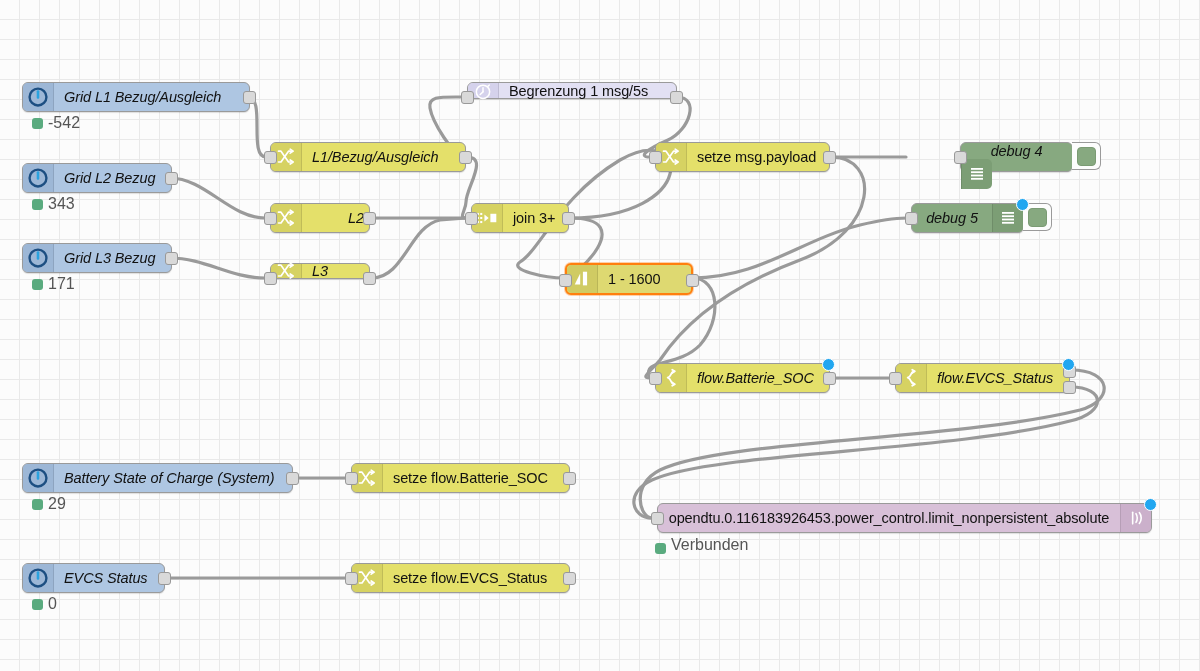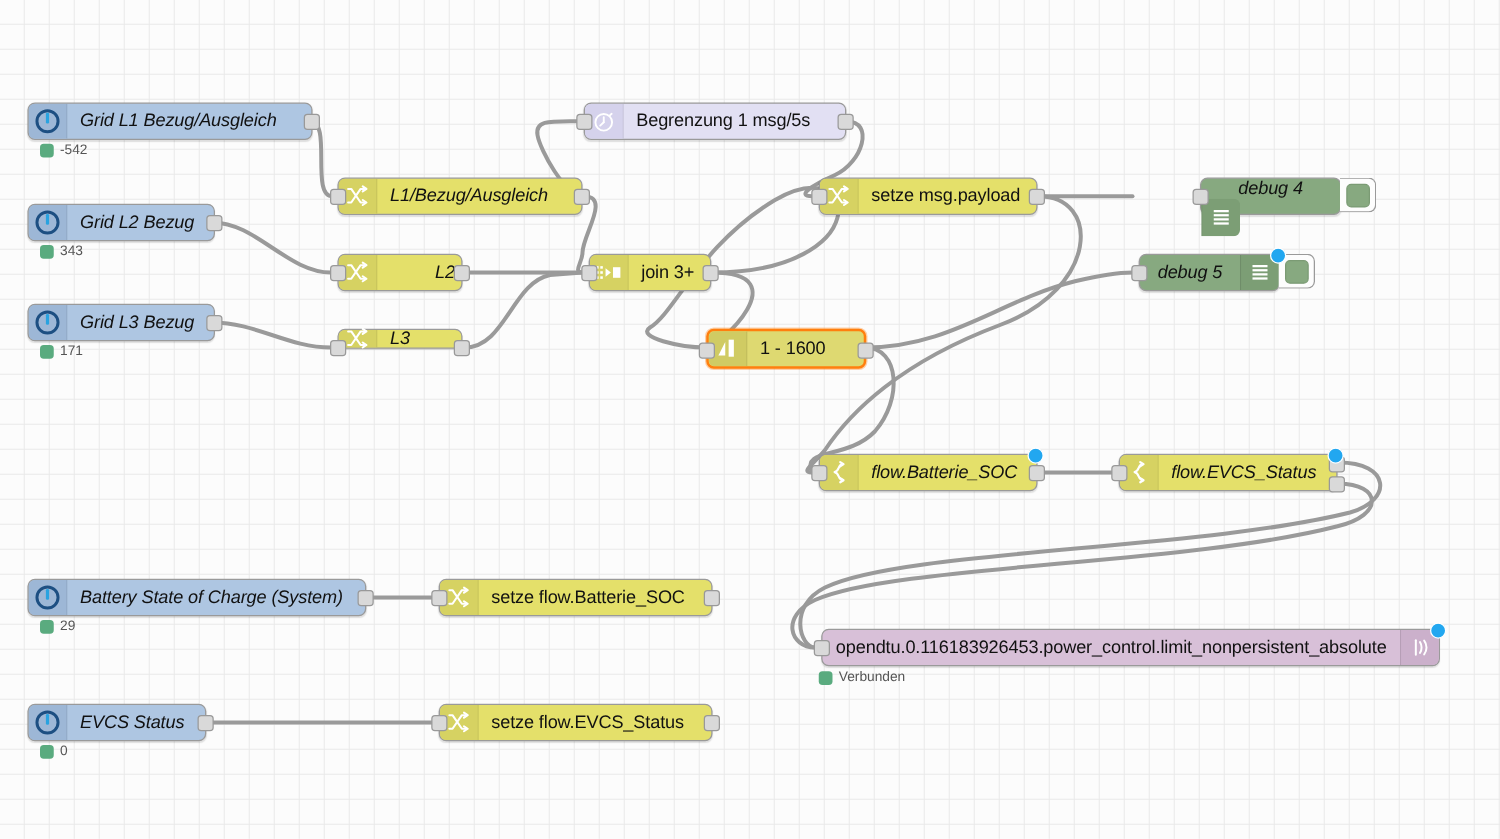--- a/index.html
+++ b/index.html
@@ -72,21 +72,21 @@
     position:absolute;width:13px;height:13px;
     background:#d9d9d9;border:1px solid #999;border-radius:3px;
     box-sizing:border-box;
   }
   .port.in{left:-7px;}
   .port.out{right:-7px;}
 
   
   .status{
     position:absolute;display:flex;align-items:center;gap:5px;
-    font-size:11px;color:#555;white-space:nowrap;
+    font-size:16px;color:#555;white-space:nowrap;
   }
   .status .dot{
     width:11px;height:11px;border-radius:3px;background:#5aab7f;display:inline-block;
   }
 
   
   .bluedot{
     position:absolute;width:13px;height:13px;border-radius:50%;
     background:#22a7f0;border:1px solid #fff;box-sizing:border-box;
   }
@@ -251,21 +251,21 @@
         <rect x="5" y="11.6" width="2.4" height="2.4" fill="#fff"></rect>
         <polygon points="10,4 15,8 10,12" fill="#fff"></polygon>
         <rect x="17" y="3" width="7" height="10" fill="#fff"></rect>
       </svg>
     </div>
     <div class="label">join 3+</div>
     <div class="port in" style="top:8px;"></div>
     <div class="port out" style="top:8px;"></div>
   </div>
 
-  <div class="node n-delay" style="left:467px;top:82px;width:210px;height:30px;">
+  <div class="node n-delay" style="left:467px;top:82px;width:210px;height:17px;">
     <div class="icon-box">
       <svg class="gi" width="20" height="20" viewBox="0 0 24 24" fill="none" stroke="#fff" stroke-width="1.8" stroke-linecap="round">
         <circle cx="12" cy="13" r="8"></circle>
         <path d="M12 13 L12 8"></path>
           <path d="M12 13 L8.6 16.2"></path>
         <path d="M17.8 6.4 L19.6 4.8"></path>
       </svg>
     </div>
     <div class="label">Begrenzung 1 msg/5s</div>
     <div class="port in" style="top:8px;"></div>
@@ -423,18 +423,18 @@
     <div class="icon-box right">
       <svg class="gi" width="20" height="20" viewBox="0 0 24 24" fill="none" stroke="#fff" stroke-width="1.9" stroke-linecap="round">
         <path d="M8 19 C8 19 8 5 8 5"></path>
         <path d="M12 17.2 C14 14.4 14 9.6 12 6.8"></path>
         <path d="M16 18.6 C19 14.8 19 9.2 16 5.4"></path>
       </svg>
     </div>
     <div class="port in" style="top:8px;"></div>
     <div class="bluedot" style="right:-6px;top:-6px;"></div>
   </div>
-  <div class="status" style="left:655px;top:536px;">
+  <div class="status" style="left:655px;top:536px;align-items:flex-end;">
     <span class="dot"></span>
     <span>Verbunden</span>
   </div>
 
 </div>
 
 </body></html>

